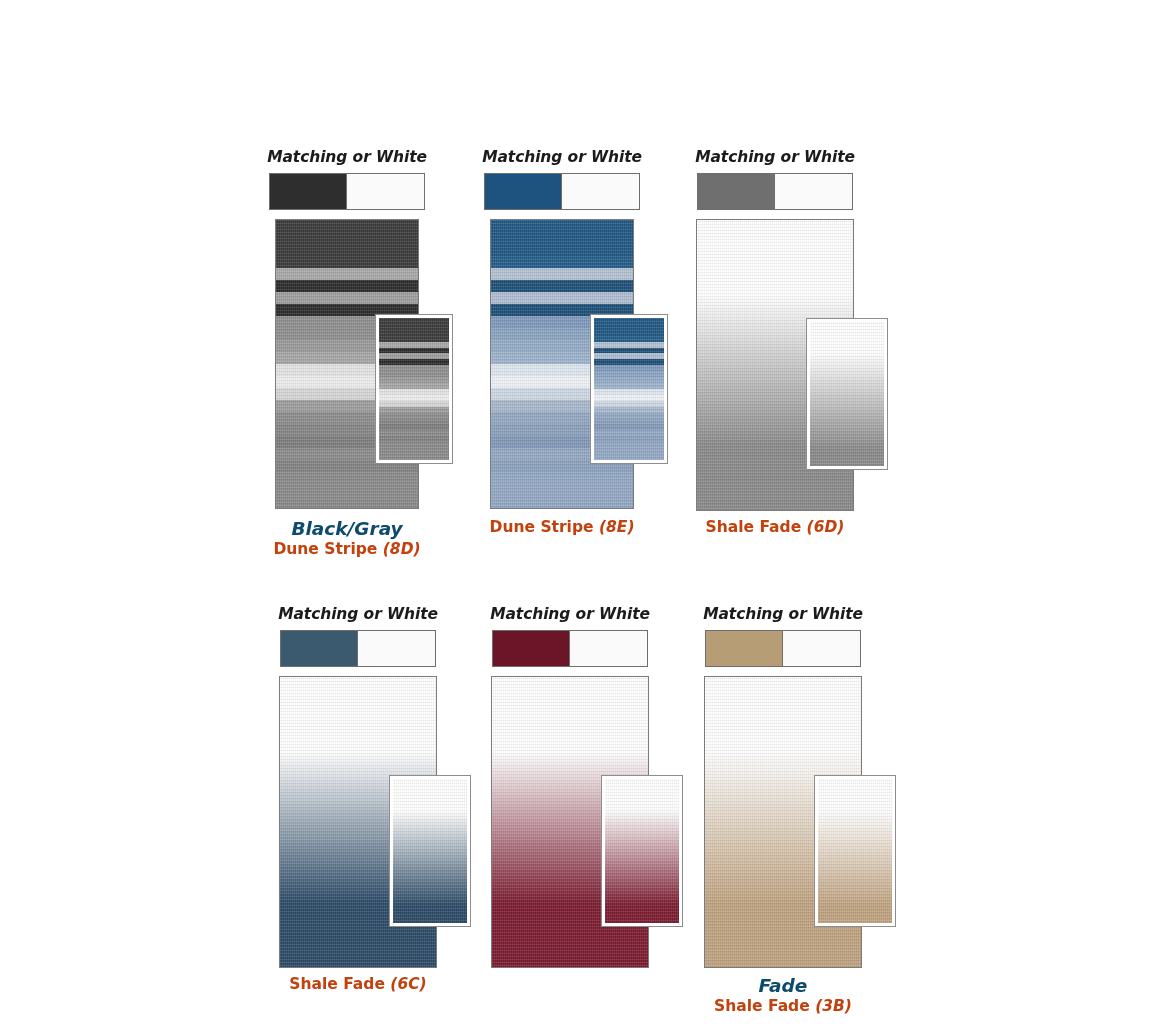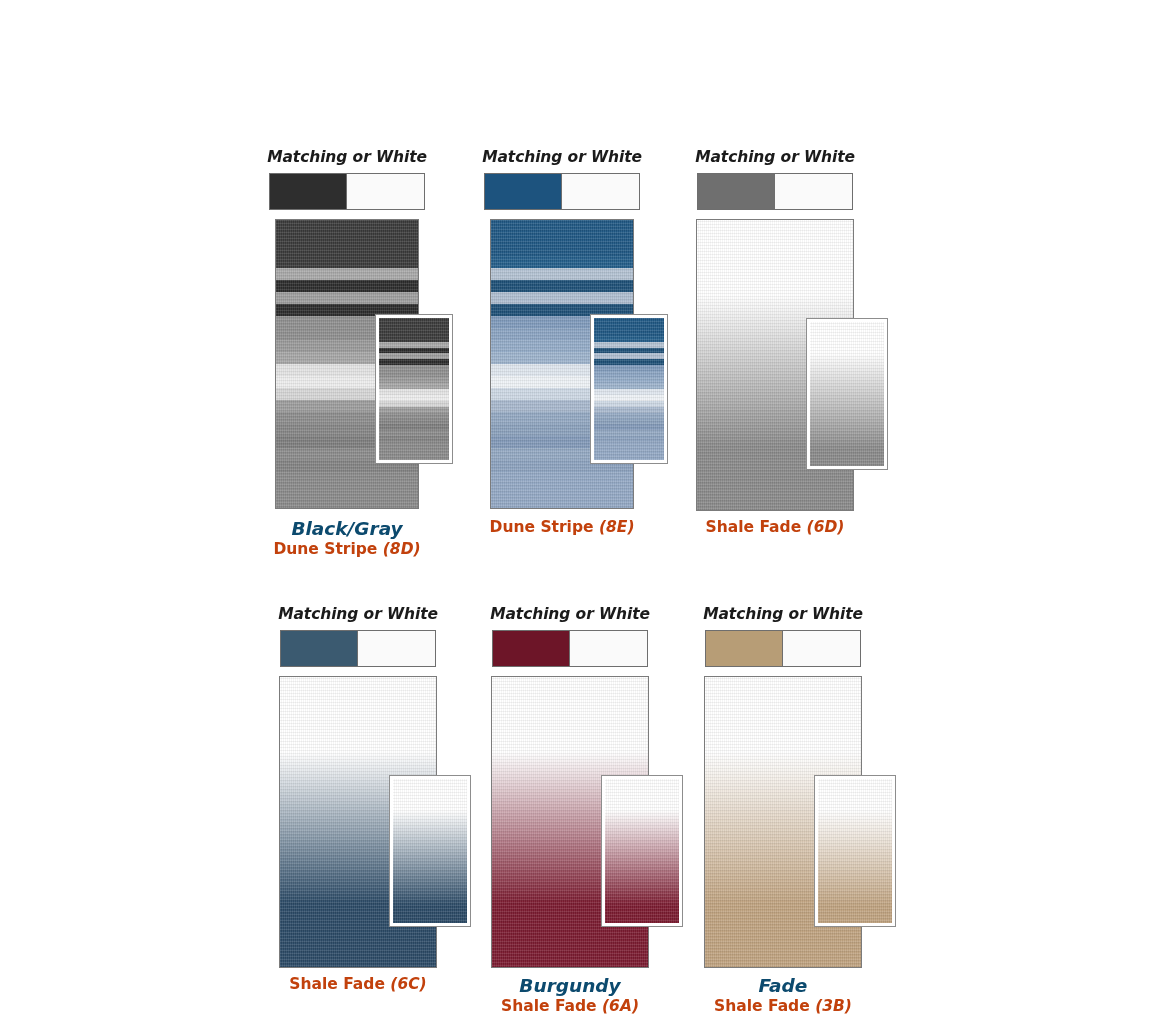--- a/index.html
+++ b/index.html
@@ -281,24 +281,20 @@
           <div class="fabric" id="fab-4-main" style="background: linear-gradient(rgb(255, 255, 255) 0%, rgb(255, 255, 255) 26%, rgb(123, 27, 48) 78%, rgb(123, 27, 48) 100%);"></div>
           <div class="weave"></div>
           <div class="weave-v"></div>
         </div>
         <div class="panel-small">
           <div class="fabric" id="fab-4-small" style="background: linear-gradient(rgb(255, 255, 255) 0%, rgb(255, 255, 255) 22%, rgb(123, 27, 48) 88%, rgb(123, 27, 48) 100%);"></div>
           <div class="weave"></div>
           <div class="weave-v"></div>
         </div>
       </div>
-      <div class="name-block">
-        <div class="name-primary">Burgundy</div>
-        <div class="name-secondary"><span>Shale Fade </span><span class="code">(6A)</span></div>
-      </div>
     </div>
 
     <div class="swatch-card row-2 col-3b wide">
       <div class="matching-label">Matching or White</div>
       <div class="binding-chip">
         <div class="half left" id="chip-5-l" style="background: rgb(183, 157, 118);"></div>
         <div class="half right" id="chip-5-r" style="background: rgb(250, 250, 250);"></div>
       </div>
       <div class="panel-stack">
         <div class="panel-main">

